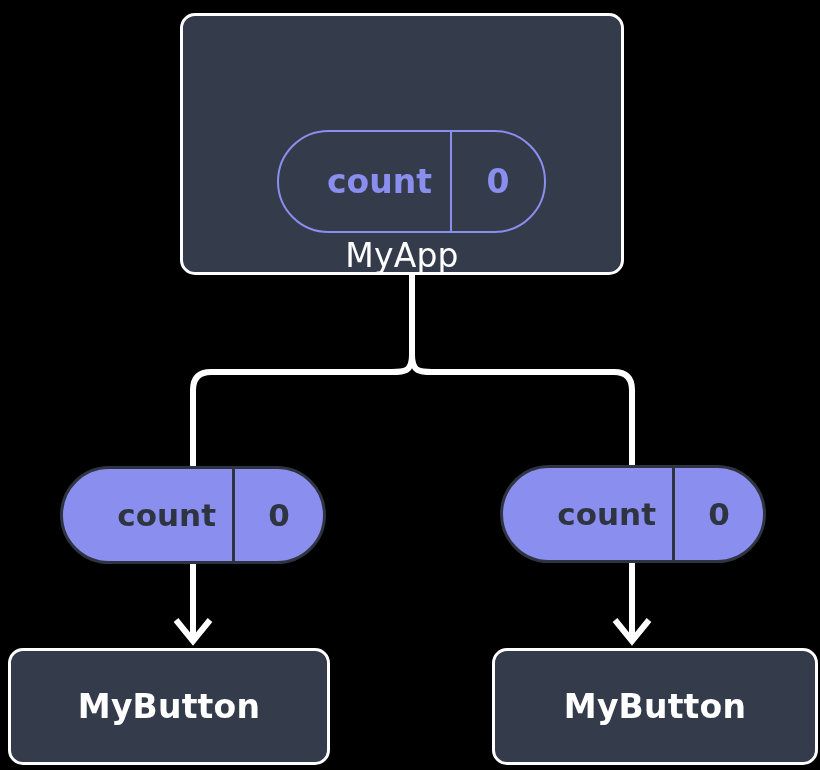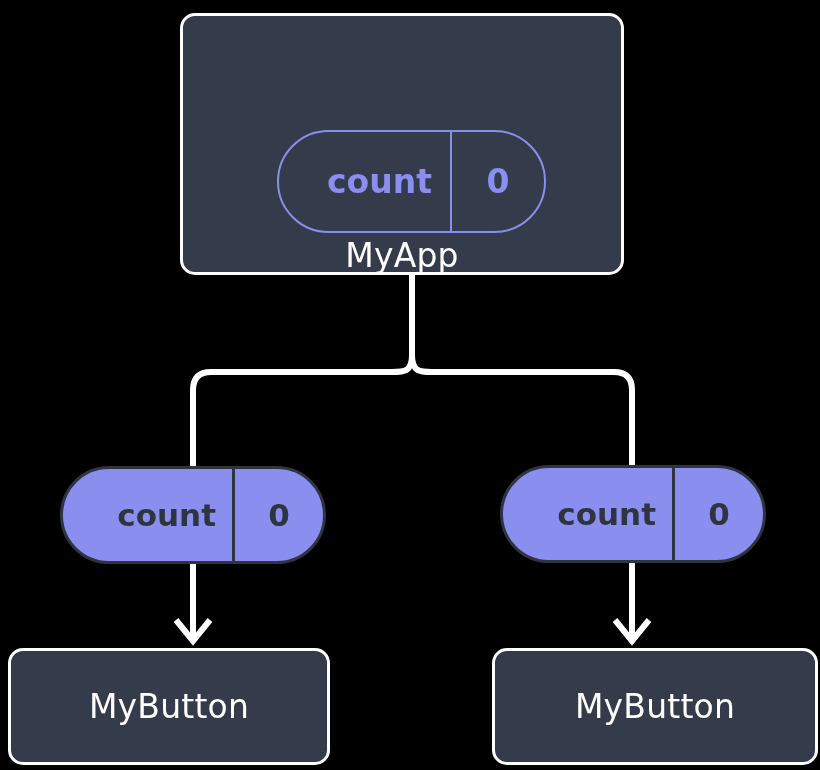--- a/index.html
+++ b/index.html
@@ -60,20 +60,21 @@
     height: 262px;
     justify-content: flex-end;
   }
   #node-myapp .component-title {
     margin-top: 52px;
   }
 
   .leaf-box {
     justify-content: center;
     height: 117px;
+    font-weight: bold;
   }
   .leaf-box .component-title {
     margin: 0;
   }
   #node-mybutton-left {
     left: 8px;
     top: 648px;
     width: 322px;
   }
   #node-mybutton-right {

